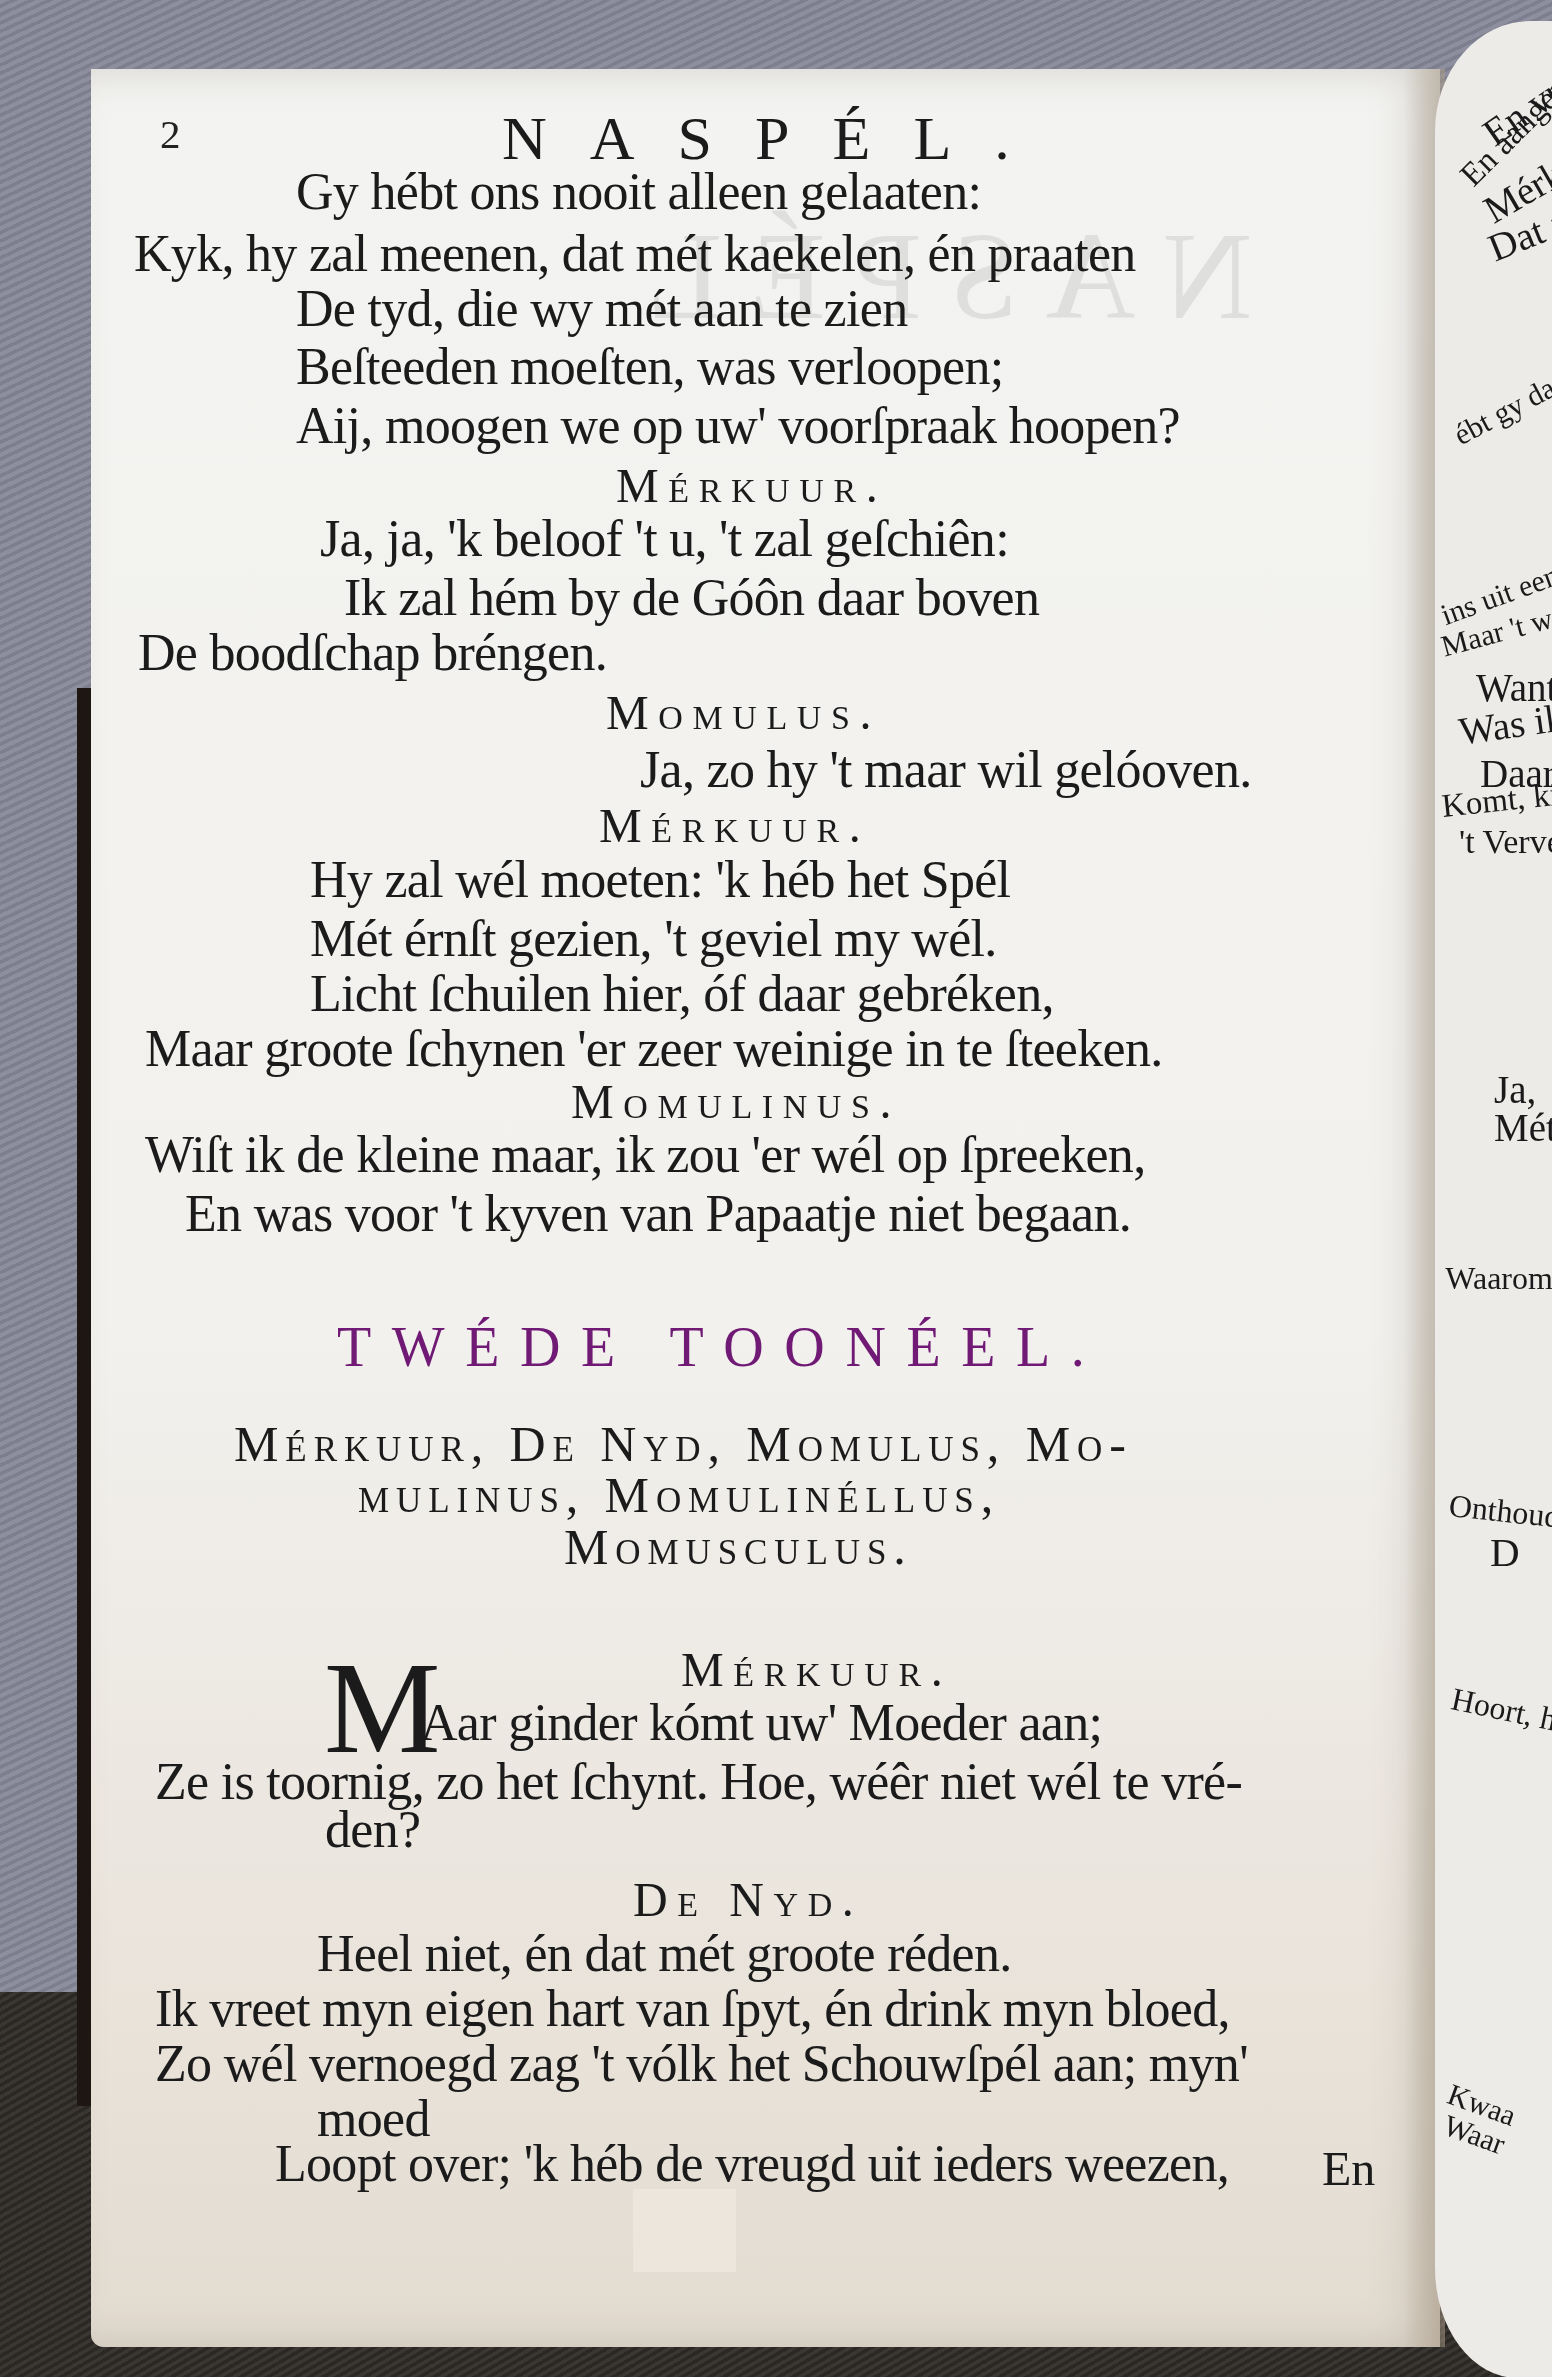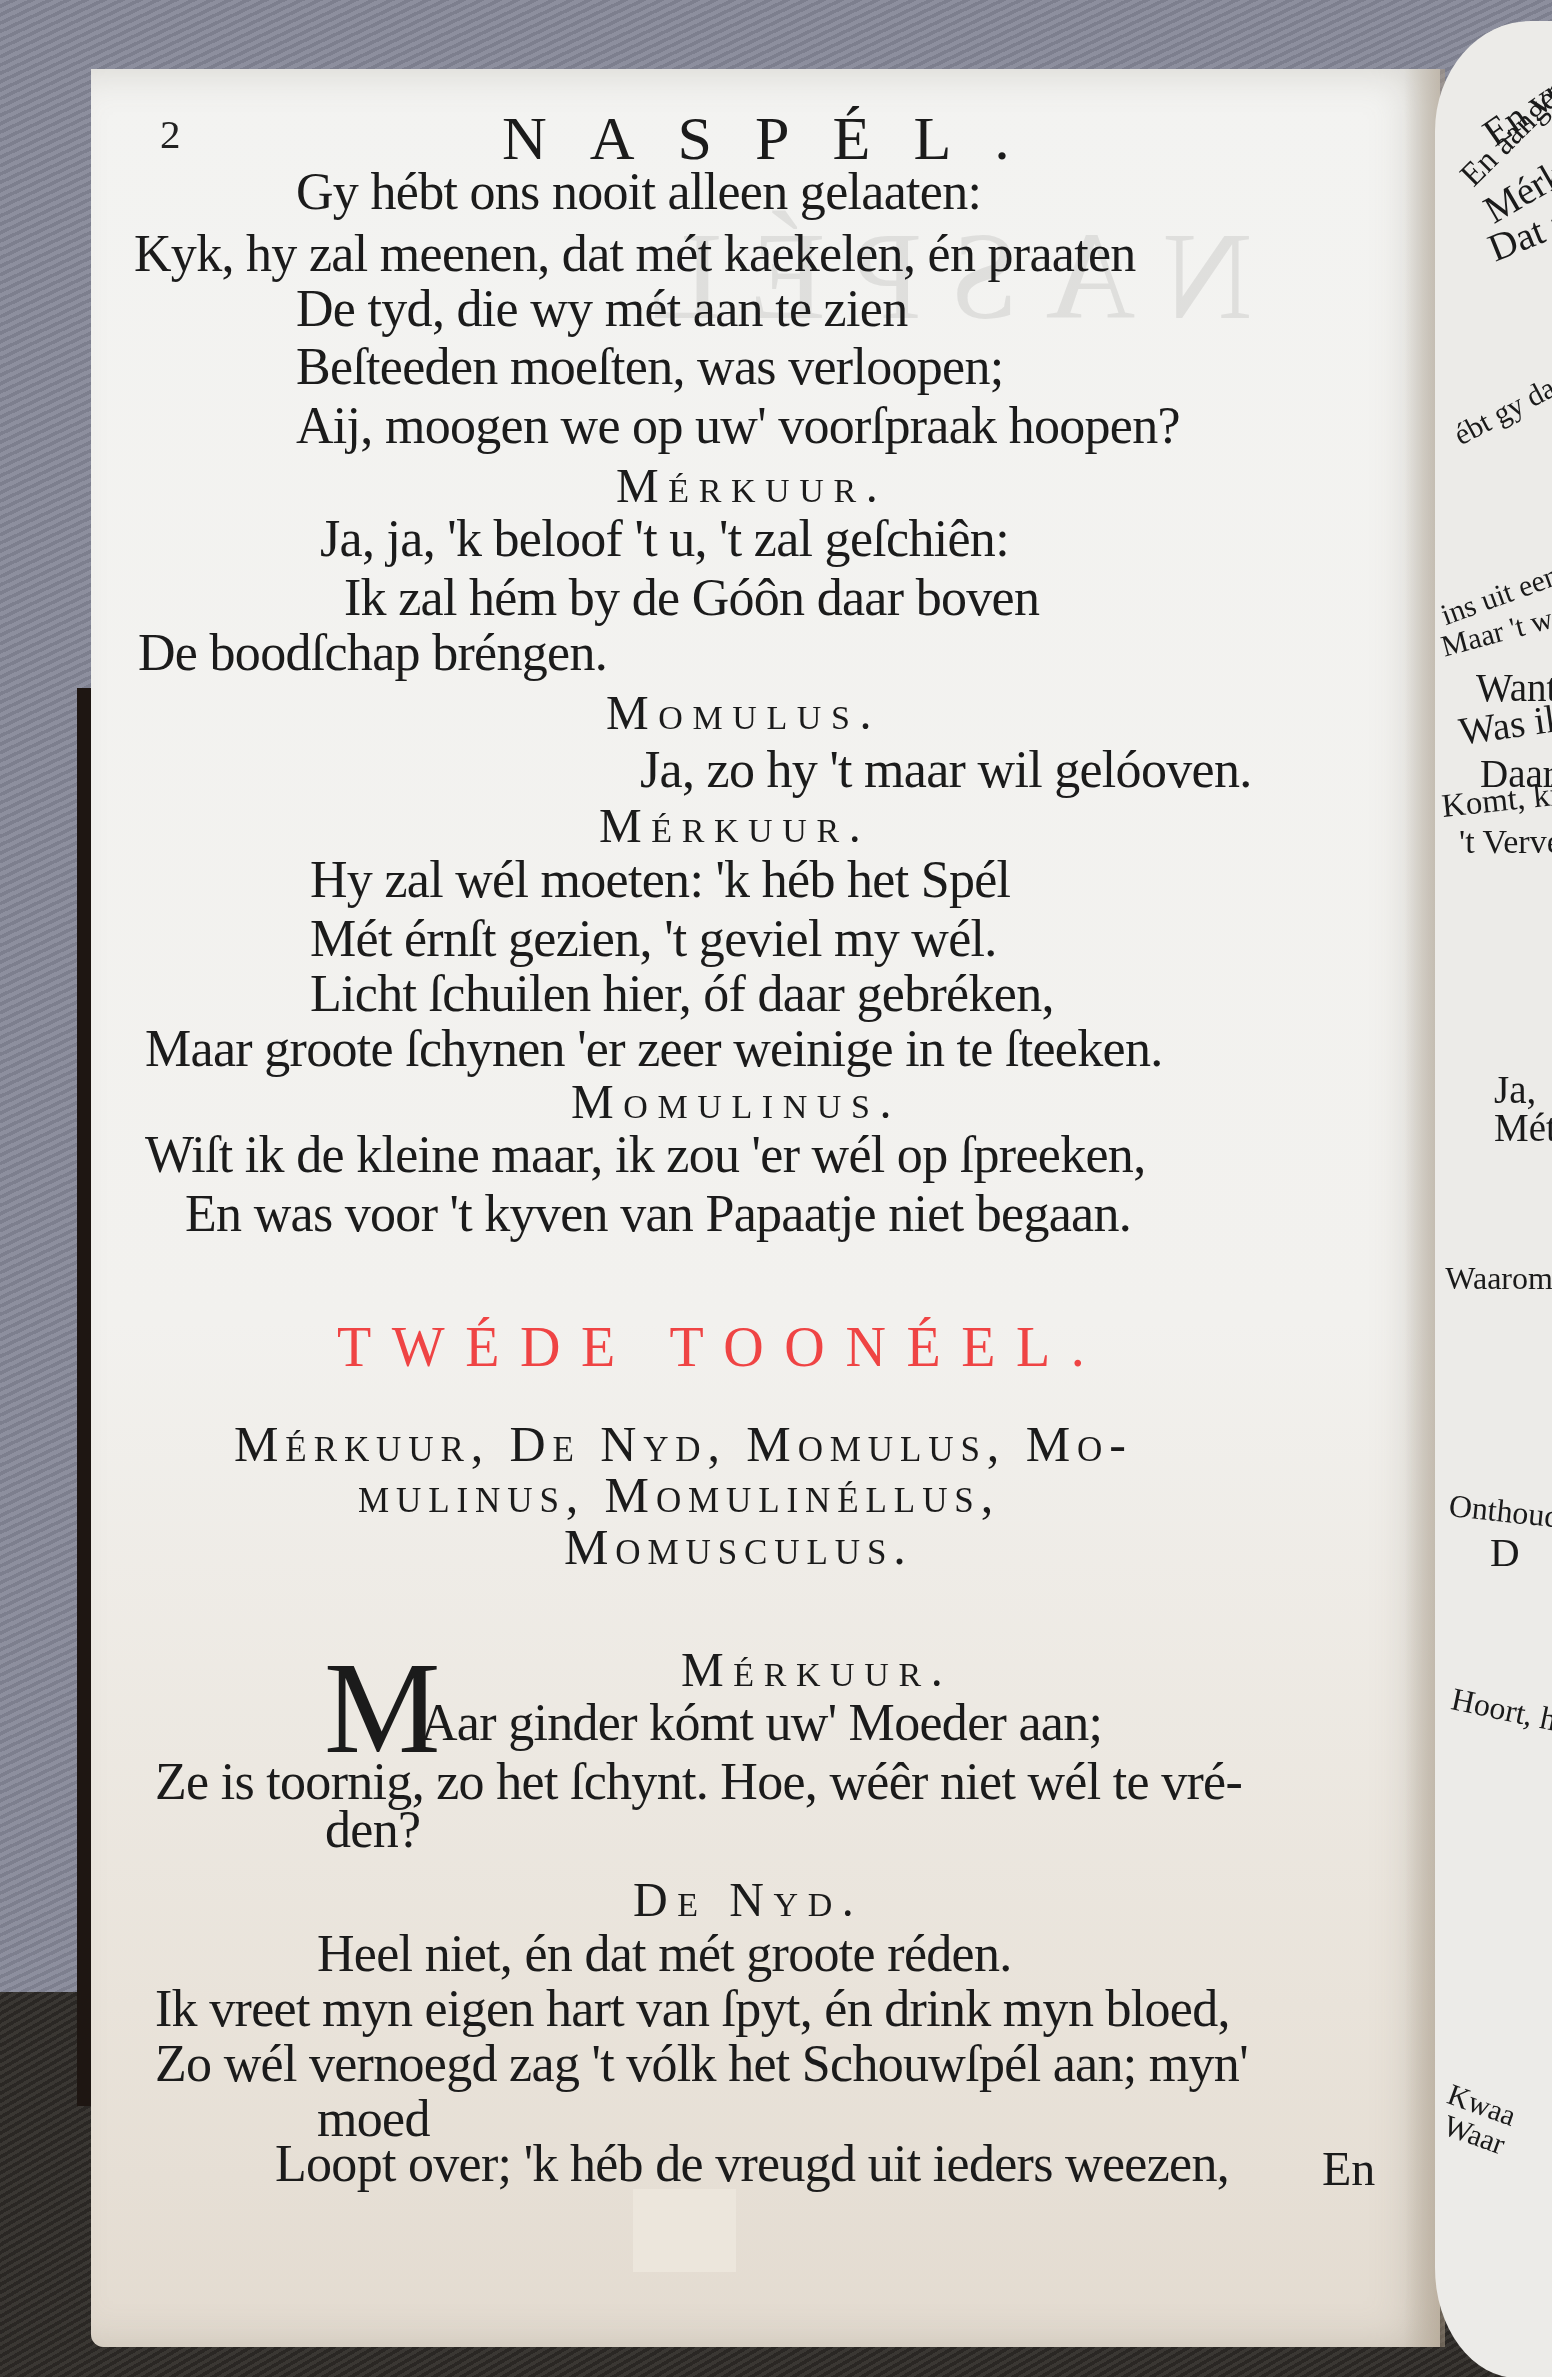--- a/index.html
+++ b/index.html
@@ -49,21 +49,21 @@
     position:absolute; white-space:nowrap; color:#1b1b1b;
     font-size:48px; letter-spacing:9.6px; font-variant:small-caps;
   }
   .running-head {
     position:absolute; left:502px; top:103px; font-size:62px; letter-spacing:43px; color:#1b1b1b;
   }
   .page-num {
     position:absolute; left:160px; top:110px; font-size:41px; color:#222;
   }
   .scene-title {
-    position:absolute; left:337px; top:1315px; font-size:56px; letter-spacing:20.6px; color:#ef4444;
+    position:absolute; left:337px; top:1315px; font-size:56px; letter-spacing:20.6px; color:#701a75;
   }
   .cast {
     position:absolute; font-size:50px; letter-spacing:6.9px; font-variant:small-caps; color:#1b1b1b; white-space:nowrap;
   }
   .dropcap {
     position:absolute; left:324px; top:1642px; font-size:131px; line-height:1; color:#1b1b1b;
   }
   .catchword {
     position:absolute; left:1322px; top:2141px; font-size:48px; color:#1b1b1b;
   }

